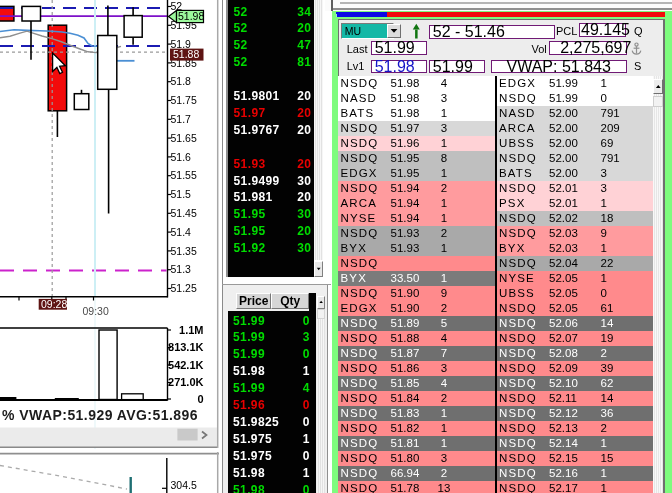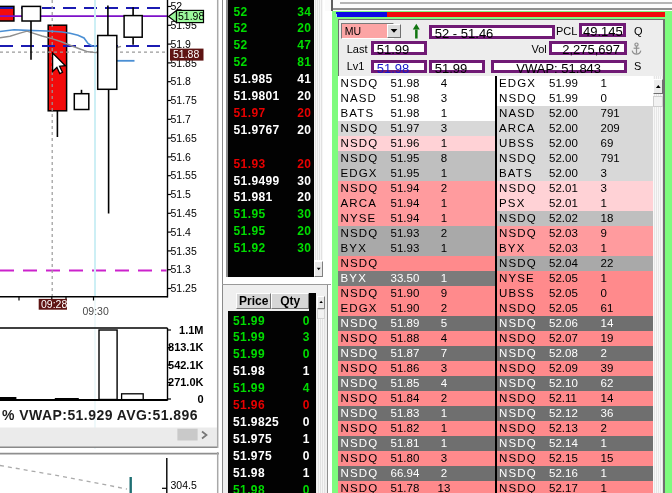--- a/index.html
+++ b/index.html
@@ -14,21 +14,21 @@
 .l2{position:absolute;height:15px;font-size:11.5px;line-height:15px;color:#000;}
 .l2 span{position:absolute;top:0;}
 .l2 .v{left:2.5px;letter-spacing:1.15px;}
 .l2 .p{left:52.5px;}
 .l2 .s{left:104px;}
 .bidrow .s{left:92px;width:28px;text-align:center;}
 .w{background:#fff}.lg{background:#d8d8d8}.pp{background:#ffd2d6}
 .mg{background:#bfbfbf}.ls{background:#ff9b9e}.g{background:#a9a9a9}
 .sal{background:#ff8a8c}.dk{background:#6f6f6f;color:#fff}.dk2{background:#7b7b7b;color:#fff}
 
-.fld{position:absolute;background:#fff;border:3px solid #701a75;font-size:13px;
+.fld{position:absolute;background:#fff;border:1px solid #701a75;font-size:16px;
  line-height:12px;color:#000;padding-left:3px;white-space:nowrap;}
 .lbl{position:absolute;font-size:11px;color:#000;white-space:nowrap;}
 </style></head><body>
 <svg class="abs" style="left:0;top:0" width="219" height="449" viewBox="0 0 219 449" font-family="Liberation Sans, sans-serif">
     <rect x="-2" y="6.4" width="15.9" height="14.6" fill="#f30b0b" stroke="#000" stroke-width="1.5"></rect>
     <line x1="57.4" y1="110.8" x2="57.4" y2="137" stroke="#000" stroke-width="1.6"></line>
     <rect x="48.2" y="25.2" width="18.4" height="85.6" fill="#f30b0b" stroke="#000" stroke-width="1.5"></rect>
     <line x1="0" y1="8" x2="166.5" y2="8" stroke="#1b1bb2" stroke-width="2.2" stroke-dasharray="13,8"></line>
     <line x1="0" y1="46" x2="166.5" y2="46" stroke="#1b1bb2" stroke-width="2.2" stroke-dasharray="13,8"></line>
     <line x1="0" y1="16.2" x2="167" y2="16.2" stroke="#7d10c8" stroke-width="1.8"></line>
@@ -144,24 +144,20 @@
       <span class="q">20</span>
     </div>
     <div class="tsrow grn" style="top:37.3px;height:16.9px;line-height:16.9px">
       <span class="p">52</span>
       <span class="q">47</span>
     </div>
     <div class="tsrow grn" style="top:54.2px;height:16.9px;line-height:16.9px">
       <span class="p">52</span>
       <span class="q">81</span>
     </div>
-    <div class="tsrow wht" style="top:71.1px;height:16.9px;line-height:16.9px">
-      <span class="p">51.985</span>
-      <span class="q">41</span>
-    </div>
     <div class="tsrow wht" style="top:88.0px;height:16.9px;line-height:16.9px">
       <span class="p">51.9801</span>
       <span class="q">20</span>
     </div>
     <div class="tsrow red" style="top:104.9px;height:16.9px;line-height:16.9px">
       <span class="p">51.97</span>
       <span class="q">20</span>
     </div>
     <div class="tsrow wht" style="top:121.8px;height:16.9px;line-height:16.9px">
       <span class="p">51.9767</span>
@@ -257,21 +253,21 @@
 <div class="abs" style="left:324.5px;top:0;width:347.5px;height:11.2px;background:#fbfbfb"></div>
 <div class="abs" style="left:331px;top:0;width:1.8px;height:10.5px;background:#5f5f5f"></div>
 <div class="abs" style="left:339.5px;top:2.3px;width:332.5px;height:2.2px;background:#b4b4b4"></div>
 <div class="abs" style="left:333px;top:7.8px;width:339px;height:2px;background:#8f8f8f"></div>
 <div class="abs" style="left:331.5px;top:11.2px;width:340.5px;height:481.8px;background:#7efc7e">
     <div class="abs" style="left:4px;top:0.4px;width:51px;height:5.6px;background:#0b0be6"></div>
     <div class="abs" style="left:55px;top:0.4px;width:278.0px;height:5.6px;background:#f30b0b"></div>
     <div class="abs" style="left:4px;top:3px;width:1.6px;height:3px;background:#9adef0"></div>
     <div class="abs" style="left:6.2px;top:8px;width:327.09999999999997px;height:473.8px;background:#ededed;border-top:1.4px solid #6f6f6f;border-left:1.4px solid #6f6f6f"></div>
     <div class="abs" style="left:331.79999999999995px;top:8px;width:1.5px;height:473.8px;background:#6f6f6f"></div>
-    <div class="abs" style="left:9.199999999999989px;top:11.5px;width:53px;height:16.7px;background:#fca5a5;border-top:1.4px solid #7a7a7a;border-left:1.4px solid #7a7a7a;border-right:1.4px solid #fff;border-bottom:1.4px solid #fff;font-size:10.5px;line-height:14px;padding-left:3px;color:#000">MU</div>
+    <div class="abs" style="left:9.199999999999989px;top:11.5px;width:53px;height:16.7px;background:#14b8a6;border-top:1.4px solid #7a7a7a;border-left:1.4px solid #7a7a7a;border-right:1.4px solid #fff;border-bottom:1.4px solid #fff;font-size:10.5px;line-height:14px;padding-left:3px;color:#000">MU</div>
     <div class="abs" style="left:55.0px;top:13.100000000000001px;width:14.4px;height:13.6px;background:#dcdcdc;border-top:1px solid #fff;border-left:1px solid #fff;border-right:1.3px solid #6f6f6f;border-bottom:1.3px solid #6f6f6f"></div>
     <svg class="abs" style="left:55.0px;top:13.100000000000001px" width="14" height="13">
       <polygon points="3.6,5 10.4,5 7,8.8" fill="#000"></polygon>
     </svg>
     <svg class="abs" style="left:80.0px;top:11.600000000000001px" width="9" height="16">
       <polygon points="0.8,6.5 7.8,6.5 4.3,0.8" fill="#107510"></polygon>
       <rect x="3.1" y="6.5" width="2.5" height="9" fill="#107510"></rect>
     </svg>
     <div class="fld abs" style="left:97.30000000000001px;top:13.7px;width:126.59999999999997px;height:13.899999999999999px;color:#000;line-height:11.899999999999999px;padding-left:3px;">52 - 51.46</div>
     <div class="lbl abs" style="left:224.5px;top:13.0px;font-size:11px;line-height:14px">PCL</div>

